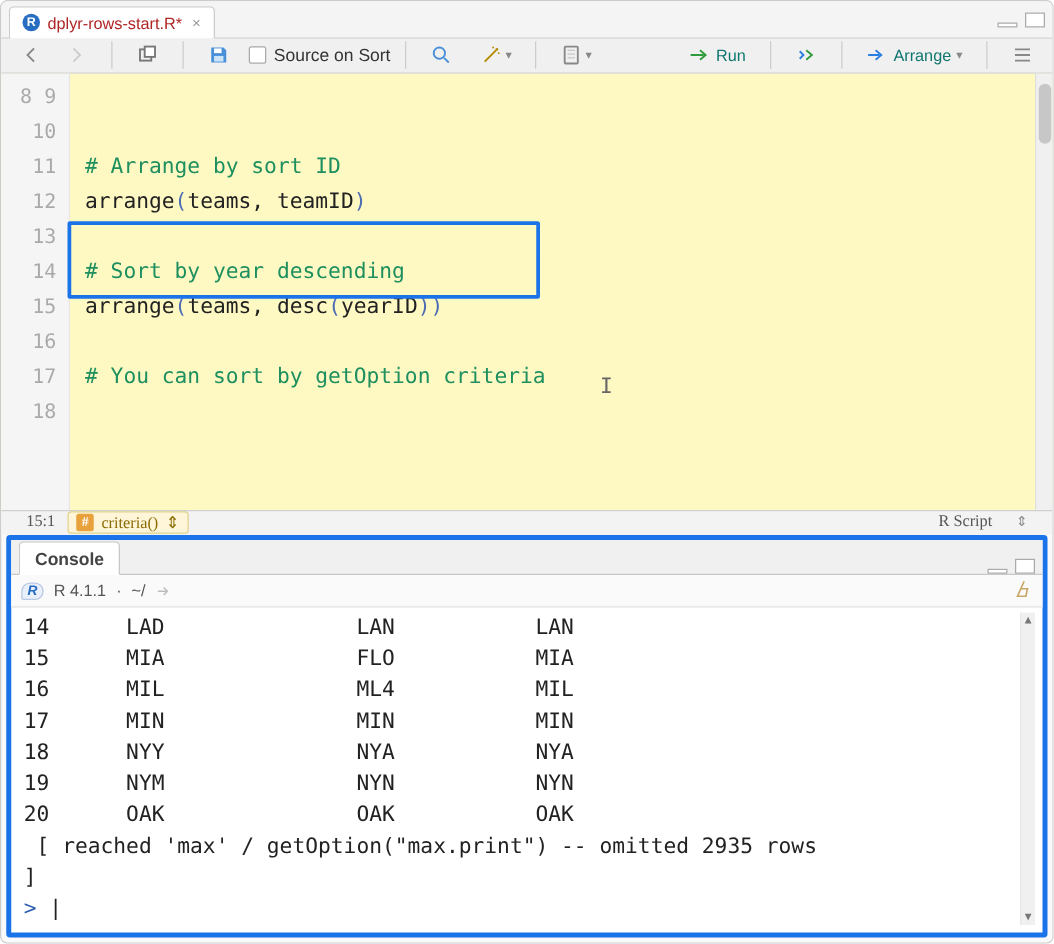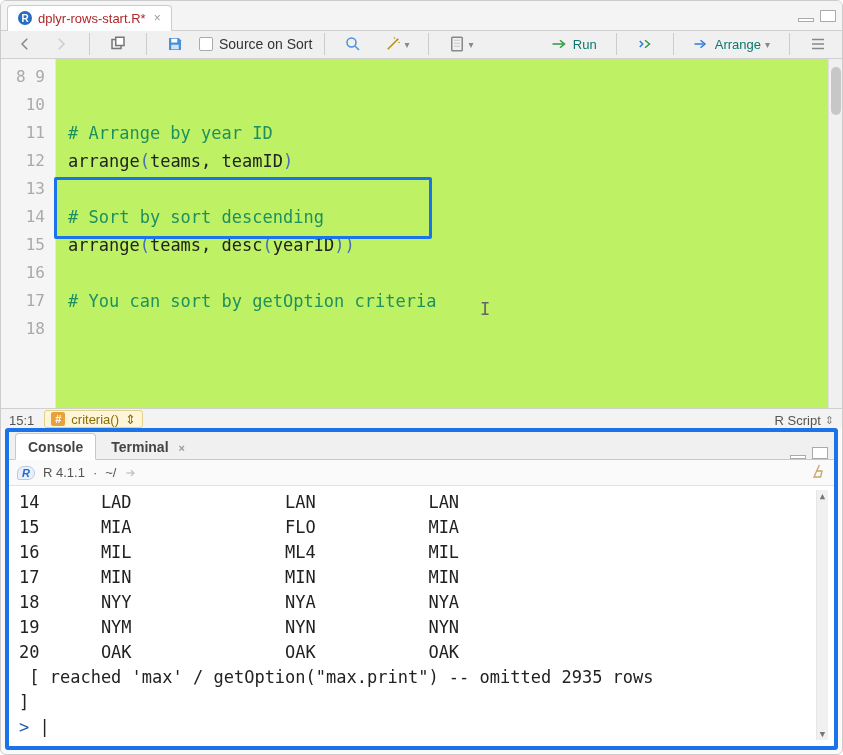--- a/index.html
+++ b/index.html
@@ -82,21 +82,21 @@
   .tb-btn svg { width: 18px; height: 18px; }
   .tb-btn .lbl { margin-left: 4px; font-size: 13px; color: #0f766e; }
   .checkbox-empty {
     width: 14px; height: 14px; border: 1px solid #aaa; background: #fff; border-radius: 2px;
   }
   .spacer { flex: 1; }
 
   .editor-wrap {
     flex: 1 1 auto;
     display: flex;
-    background: #bef264;
+    background: #fef9c3;
     position: relative;
     min-height: 0;
   }
   .gutter {
     width: 55px;
     background: #f5f5f5;
     border-right: 1px solid #e6e6e6;
     text-align: right;
     padding: 4px 10px 4px 4px;
     font-family: Menlo, Monaco, Consolas, monospace;
@@ -133,47 +133,48 @@
     border-left: 1px solid #e0e0e0;
     position: relative;
   }
   .editor-scrollbar .thumb {
     position: absolute; left: 2px; right: 1px;
     top: 8px; height: 48px;
     background: #c7c7c7; border-radius: 6px;
   }
 
   .statusbar {
-    display: flex; align-items: flex-end;
+    display: flex; align-items: flex-start;
     height: 24px;
     border-top: 1px solid #d0d0d0;
     background: #f3f3f3;
     font-size: 13px;
-    padding: 0 8px;
+    padding: 0 20px;
     gap: 10px;
     color: #555;
+    font-family: Liberation Serif, serif;
   }
   .statusbar .pill {
     display: inline-flex; align-items: center; gap: 6px;
     background: #fff6da;
     border: 1px solid #e0d28a;
     border-radius: 3px;
     padding: 0 6px;
     color: #8a6d00;
     height: 18px;
   }
   .statusbar .pill .hash {
     background: #e9a23b; color: #fff;
     border-radius: 2px;
     width: 14px; height: 14px;
     display: inline-flex; align-items: center; justify-content: center;
     font-size: 11px; font-weight: bold;
   }
   .statusbar .rscript {
-    display: inline-flex; align-items: center; gap: 4px;
+    display: inline-flex; align-items: center; gap: 19px;
     color: #555;
     margin-left: 41px;
   }
   .statusbar .rscript .updown { font-size: 11px; color: #888; }
 
   .console-frame {
     border: 4px solid #1a73e8;
     border-radius: 3px;
     margin: 0 4px 4px 4px;
     display: flex; flex-direction: column;
@@ -372,24 +373,24 @@
 11
 12
 13
 14
 15
 16
 17
 18</div>
     <div class="code" id="code">
       <span>
-<span class="comment"># Arrange by year ID</span>
+<span class="comment"># Arrange by sort ID</span>
 arrange<span class="paren">(</span>teams, teamID<span class="paren">)</span>
 
-<span class="comment"># Sort by sort descending</span>
+<span class="comment"># Sort by year descending</span>
 arrange<span class="paren">(</span>teams, desc<span class="paren">(</span>yearID<span class="paren">)</span><span class="paren">)</span>
 
 <span class="comment"># You can sort by getOption criteria</span>
 
 
 
 </span><div class="hl-box editor-hl"></div>
       <span class="cursor-i">I</span>
     </div>
     <div class="editor-scrollbar">
@@ -408,24 +409,20 @@
     <span class="rscript">
       <span>R Script</span>
       <span class="updown">⇕</span>
     </span>
   </div>
 
   <div class="console-frame">
     <div class="console-tabs">
       <div class="ctab active">
         <span>Console</span>
-      </div>
-      <div class="ctab">
-        <span>Terminal</span>
-        <span class="tab-x">×</span>
       </div>
       <div class="window-controls-right">
         <div class="winbtn" style="height:4px;margin-top:8px"></div>
         <div class="winbtn"></div>
       </div>
     </div>
     <div class="console-toolbar">
       <span class="r-logo">R</span>
       <span>R 4.1.1</span>
       <span>·</span>

